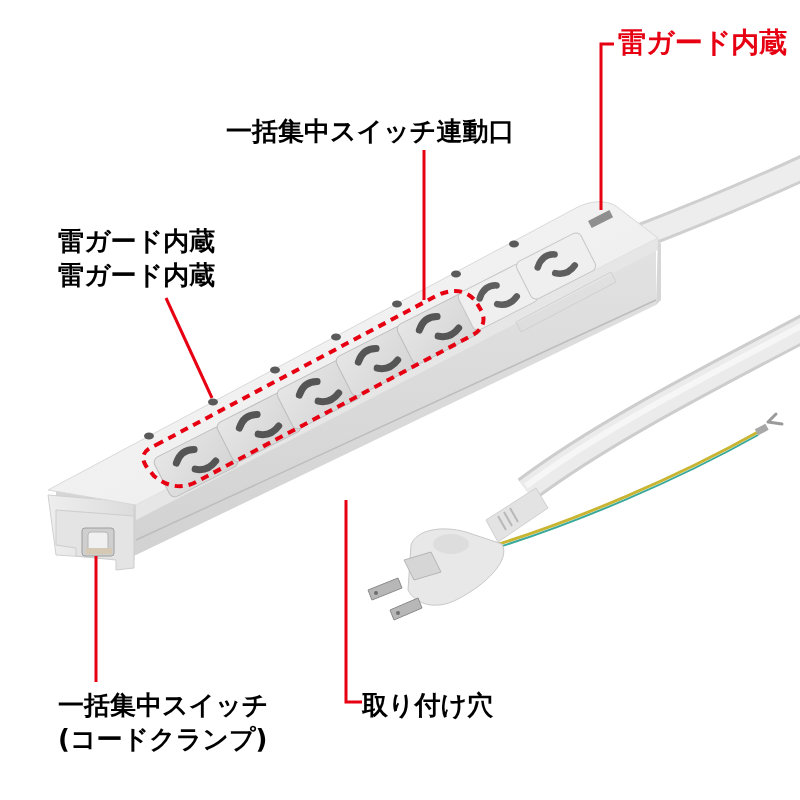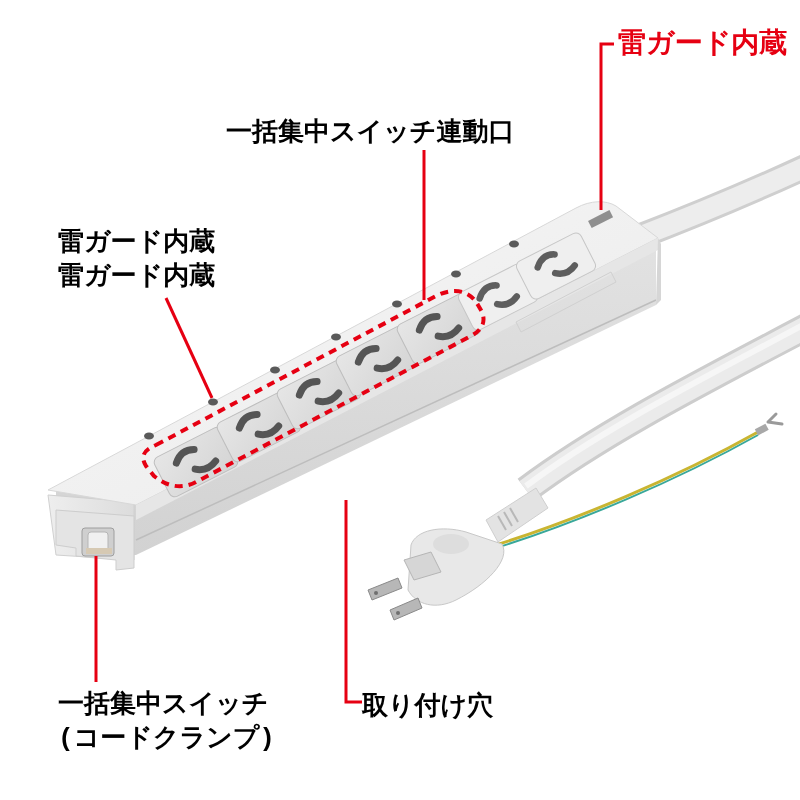--- a/index.html
+++ b/index.html
@@ -7,21 +7,21 @@
          font-family: "DejaVu Sans", "Liberation Sans", sans-serif; }
   .stage { position: absolute; left: 16px; top: 0; width: 800px; height: 688px; }
   svg.product { position: absolute; left: 0; top: 0; width: 800px; height: 800px; }
   .label { position: absolute; font-weight: bold; color: #000000; font-size: 26px;
            line-height: 34px; white-space: nowrap; letter-spacing: 0px; }
   .label.red { color: #e60012; }
   .label .line { display: block; }
   #lbl-lightning { left: 602px; top: 26px; font-size: 28px; }
   #lbl-linked { left: 210px; top: 114px; }
   #lbl-clamp { left: 42px; top: 224px; }
-  #lbl-switch { left: 42px; top: 688px; font-family: Liberation Mono, monospace; }
+  #lbl-switch { left: 42px; top: 688px; }
   #lbl-magnet { left: 346px; top: 688px; }
 </style>
 </head>
 <body>
 
 <div class="stage">
 
   <svg class="product" viewBox="0 0 800 800">
     <defs>
       <linearGradient id="topFace" x1="0" y1="0" x2="1" y2="1">

